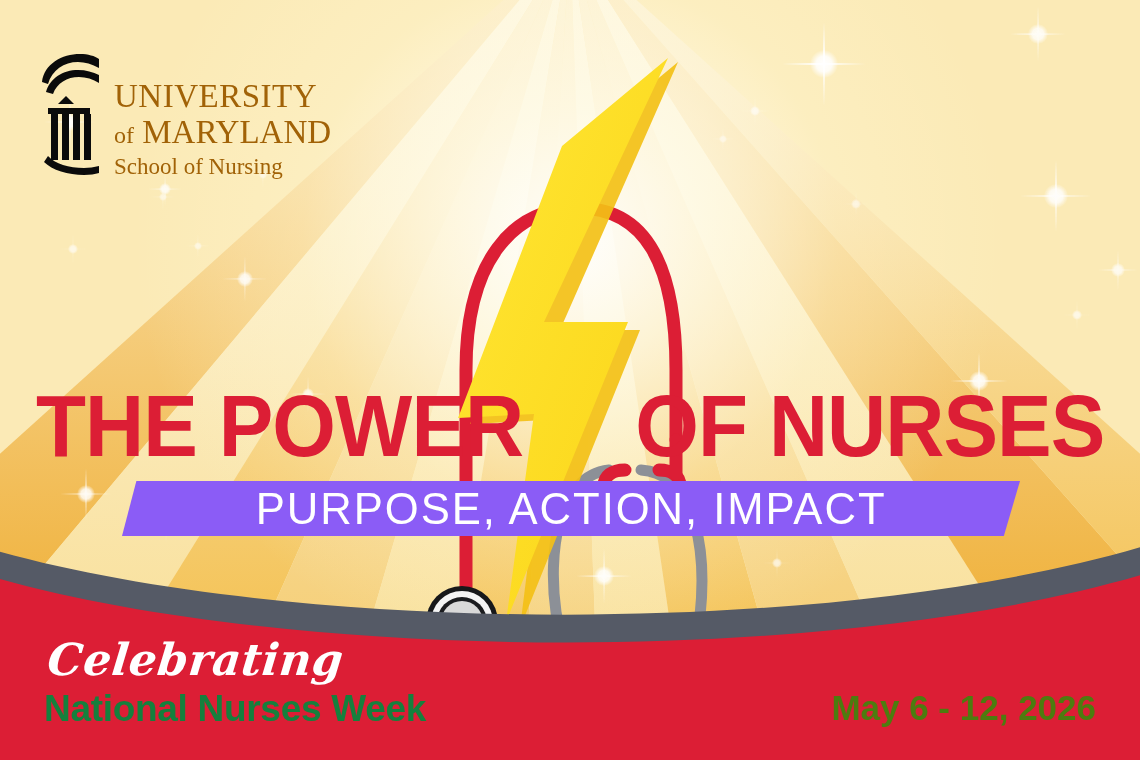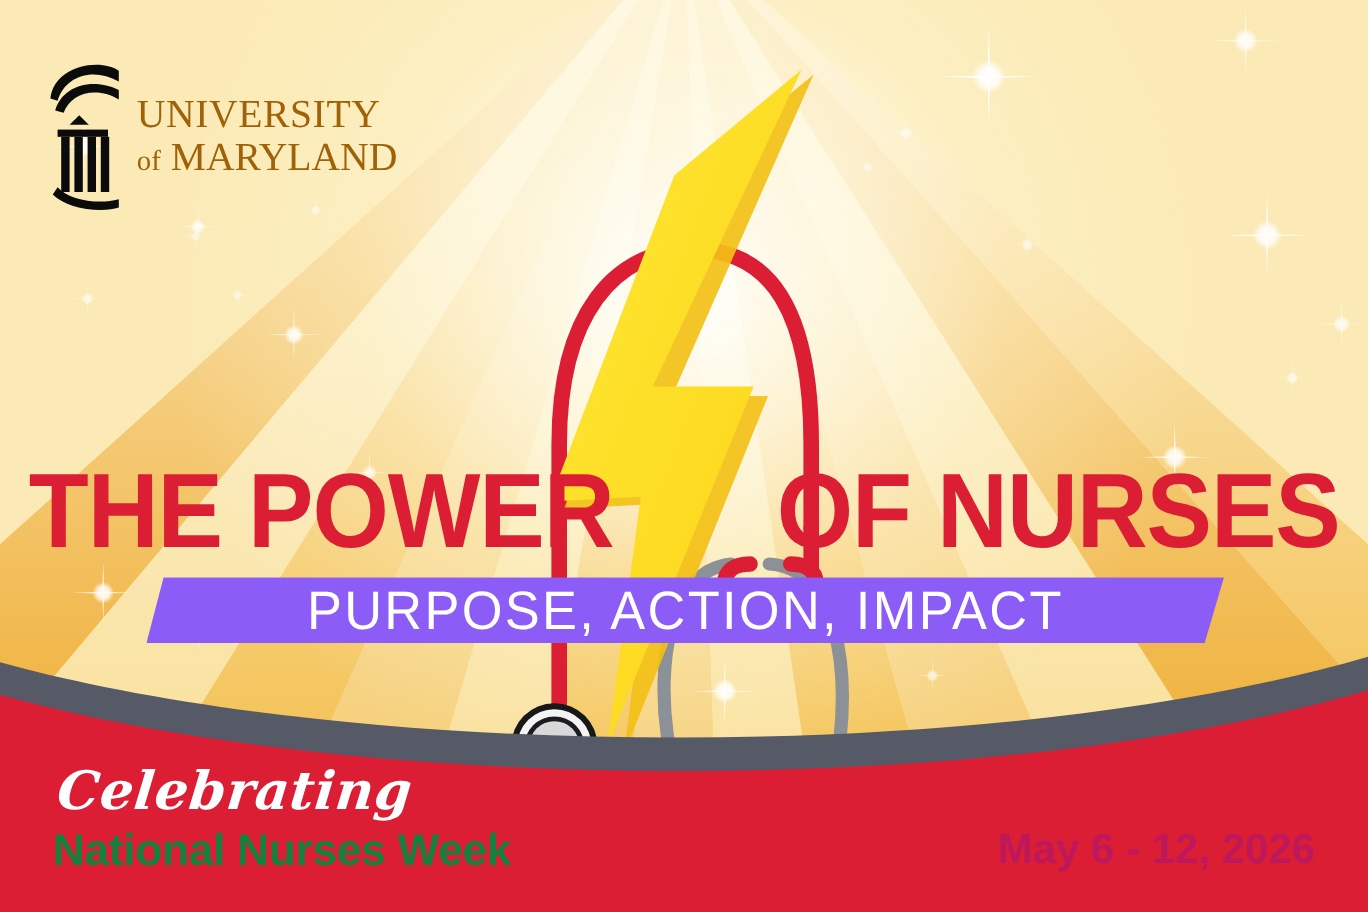--- a/index.html
+++ b/index.html
@@ -64,21 +64,21 @@
     font-size:23px;line-height:1.35;white-space:nowrap;
   }
 
   
   .art{position:absolute;left:0;top:0;width:1140px;height:760px;}
 
   
   .headline{
     position:absolute;top:380px;left:0;width:1140px;height:92px;
     display:flex;align-items:center;justify-content:space-between;
-    padding:0 24px;box-sizing:border-box;
+    padding:0 36px;box-sizing:border-box;
     pointer-events:none;
   }
   .hl-word{
     font-family:"Liberation Sans Narrow","Liberation Sans",sans-serif;
     font-weight:bold;
     font-size:88px;
     line-height:.92;
     color:#DC1E35;
     letter-spacing:-1px;
     transform:scaleX(.93);
@@ -117,21 +117,21 @@
   }
   .nnw{
     position:absolute;left:44px;top:688px;
     font-family:"Liberation Sans",sans-serif;
     font-weight:bold;font-size:37px;color:#15803d;
     letter-spacing:-.3px;white-space:nowrap;
   }
   .dates{
     position:absolute;right:44px;top:688px;
     font-family:"Liberation Sans",sans-serif;
-    font-weight:bold;font-size:35px;color:#be185d;
+    font-weight:bold;font-size:35px;color:#4d7c0f;
     letter-spacing:0;white-space:nowrap;
   }
 </style>
 </head>
 <body>
 
 <div id="poster">
 
   <div class="bg-layer">
     <svg class="rays" viewBox="0 0 1140 760" preserveAspectRatio="none">
@@ -338,20 +338,21 @@
         <rect x="46" y="62" width="7" height="46"></rect>
         <path d="M6,110 C14,118 30,123 46,123 C52,123 57,122 61,121 L61,114 C56,115 51,116 46,116 C31,116 17,112 10,104 Z"></path>
       </g>
     </svg>
     <div class="logo-text">
       <div class="logo-l1">UNIVERSITY</div>
       <div class="logo-l2">
         <span class="of">of</span>
         <span>MARYLAND</span>
       </div>
+      <div class="logo-l3">School of Nursing</div>
     </div>
   </div>
 
   <div class="headline">
     <div class="hl-word">THE POWER</div>
     <div class="hl-word right">OF NURSES</div>
   </div>
 
   <div class="banner">
     <div class="banner-text">PURPOSE, ACTION, IMPACT</div>

